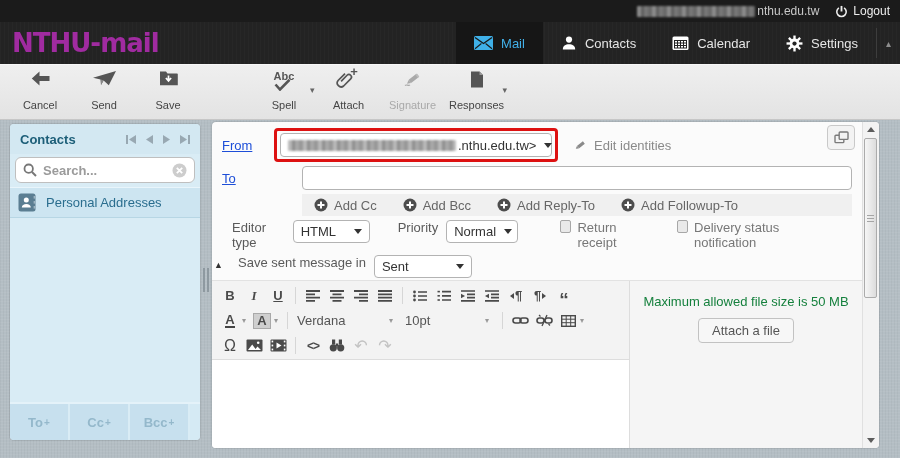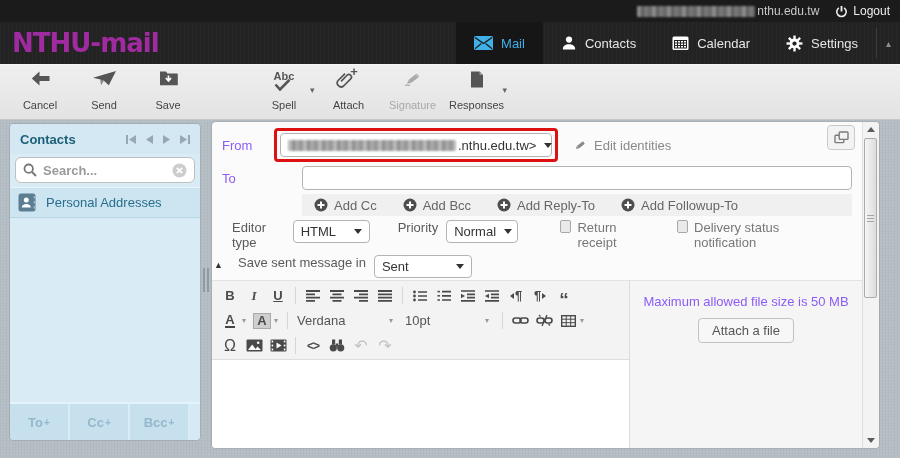--- a/index.html
+++ b/index.html
@@ -87,21 +87,21 @@
   .tri-up { width:0; height:0; border-left:4px solid transparent; border-right:4px solid transparent; border-bottom:5px solid #5c5c5c; }
   .tri-down { width:0; height:0; border-left:4px solid transparent; border-right:4px solid transparent; border-top:5px solid #5c5c5c; }
   .scroll-thumb { position:absolute; left:1px; top:16px; width:13px; height:160px; border:1px solid #ababab;
     border-radius:2px; background:linear-gradient(90deg,#f6f6f6,#dcdcdc); cursor:pointer;
     display:flex; flex-direction:column; align-items:center; justify-content:center; gap:2px; }
   .scroll-thumb i { width:7px; height:1px; background:#a5a5a5; }
 
   
   .compose-header { position:relative; margin-right:17px; padding:6px 10px 0 10px; height:158px; }
   .row { display:flex; align-items:center; margin-bottom:4px; }
-  .row .flabel { width:80px; color:#8b5cf6; flex:none; }
+  .row .flabel { width:80px; color:#1d4ed8; flex:none;text-decoration:underline; }
   .row .flabel.narrow { width:52px; }
   .txt-input { flex:1; height:24px; border:1px solid #b3b3b3; border-radius:4px; background:#fff;
     font-family:"Liberation Sans",sans-serif; font-size:13px; padding:0 6px; outline:none; color:#333; }
   .red-box { border:3px solid #dd1111; border-radius:4px; padding:2px 3px; display:flex; }
   .fake-select { height:24px; background:#fff; border:1px solid #b3b3b3; border-radius:4px;
     display:flex; align-items:center; justify-content:space-between; padding:0 7px; gap:8px; cursor:pointer; color:#333; }
   .fake-select .sel-caret { width:0; height:0; border-left:4px solid transparent; border-right:4px solid transparent; border-top:5px solid #333; }
   .from-select { width:272px; }
   .edit-ident { display:flex; align-items:center; gap:6px; margin-left:14px; color:#8a8a8a; cursor:pointer; }
   .popout-btn { position:absolute; top:3px; right:7px; width:28px; height:25px; border:1px solid #c9c9c9;
@@ -135,21 +135,21 @@
   .a-color { border-bottom:2px solid #444; line-height:12px; }
   .a-bg { background:#cfcfcf; border:1px solid #a9a9a9; padding:0 3px; line-height:14px; }
   .ed-select { display:flex; align-items:center; justify-content:space-between; color:#555; cursor:pointer; padding:0 4px; }
   .ed-select.font { width:108px; }
   .ed-select.size { width:96px; }
   .undo-redo { font-size:16px; }
   .ed-content { flex:1; background:#fff; border-top:1px solid #ddd; cursor:text; }
 
   
   .attach-col { flex:1; background:#f5f5f5; text-align:center; padding-top:13px; }
-  .attach-col .maxsize { color:#8b5cf6; }
+  .attach-col .maxsize { color:#15803d; }
   .attach-btn { margin-top:9px; display:inline-block; padding:4px 13px; background:#f7f7f7;
     border:1px solid #c2c2c2; border-radius:4px; color:#555; cursor:pointer; }
 </style>
 </head>
 <body>
 
 <div class="topbar">
   <span class="email">
     <span class="blur-chunk" style="width:118px"></span>
     <span>nthu.edu.tw</span>

